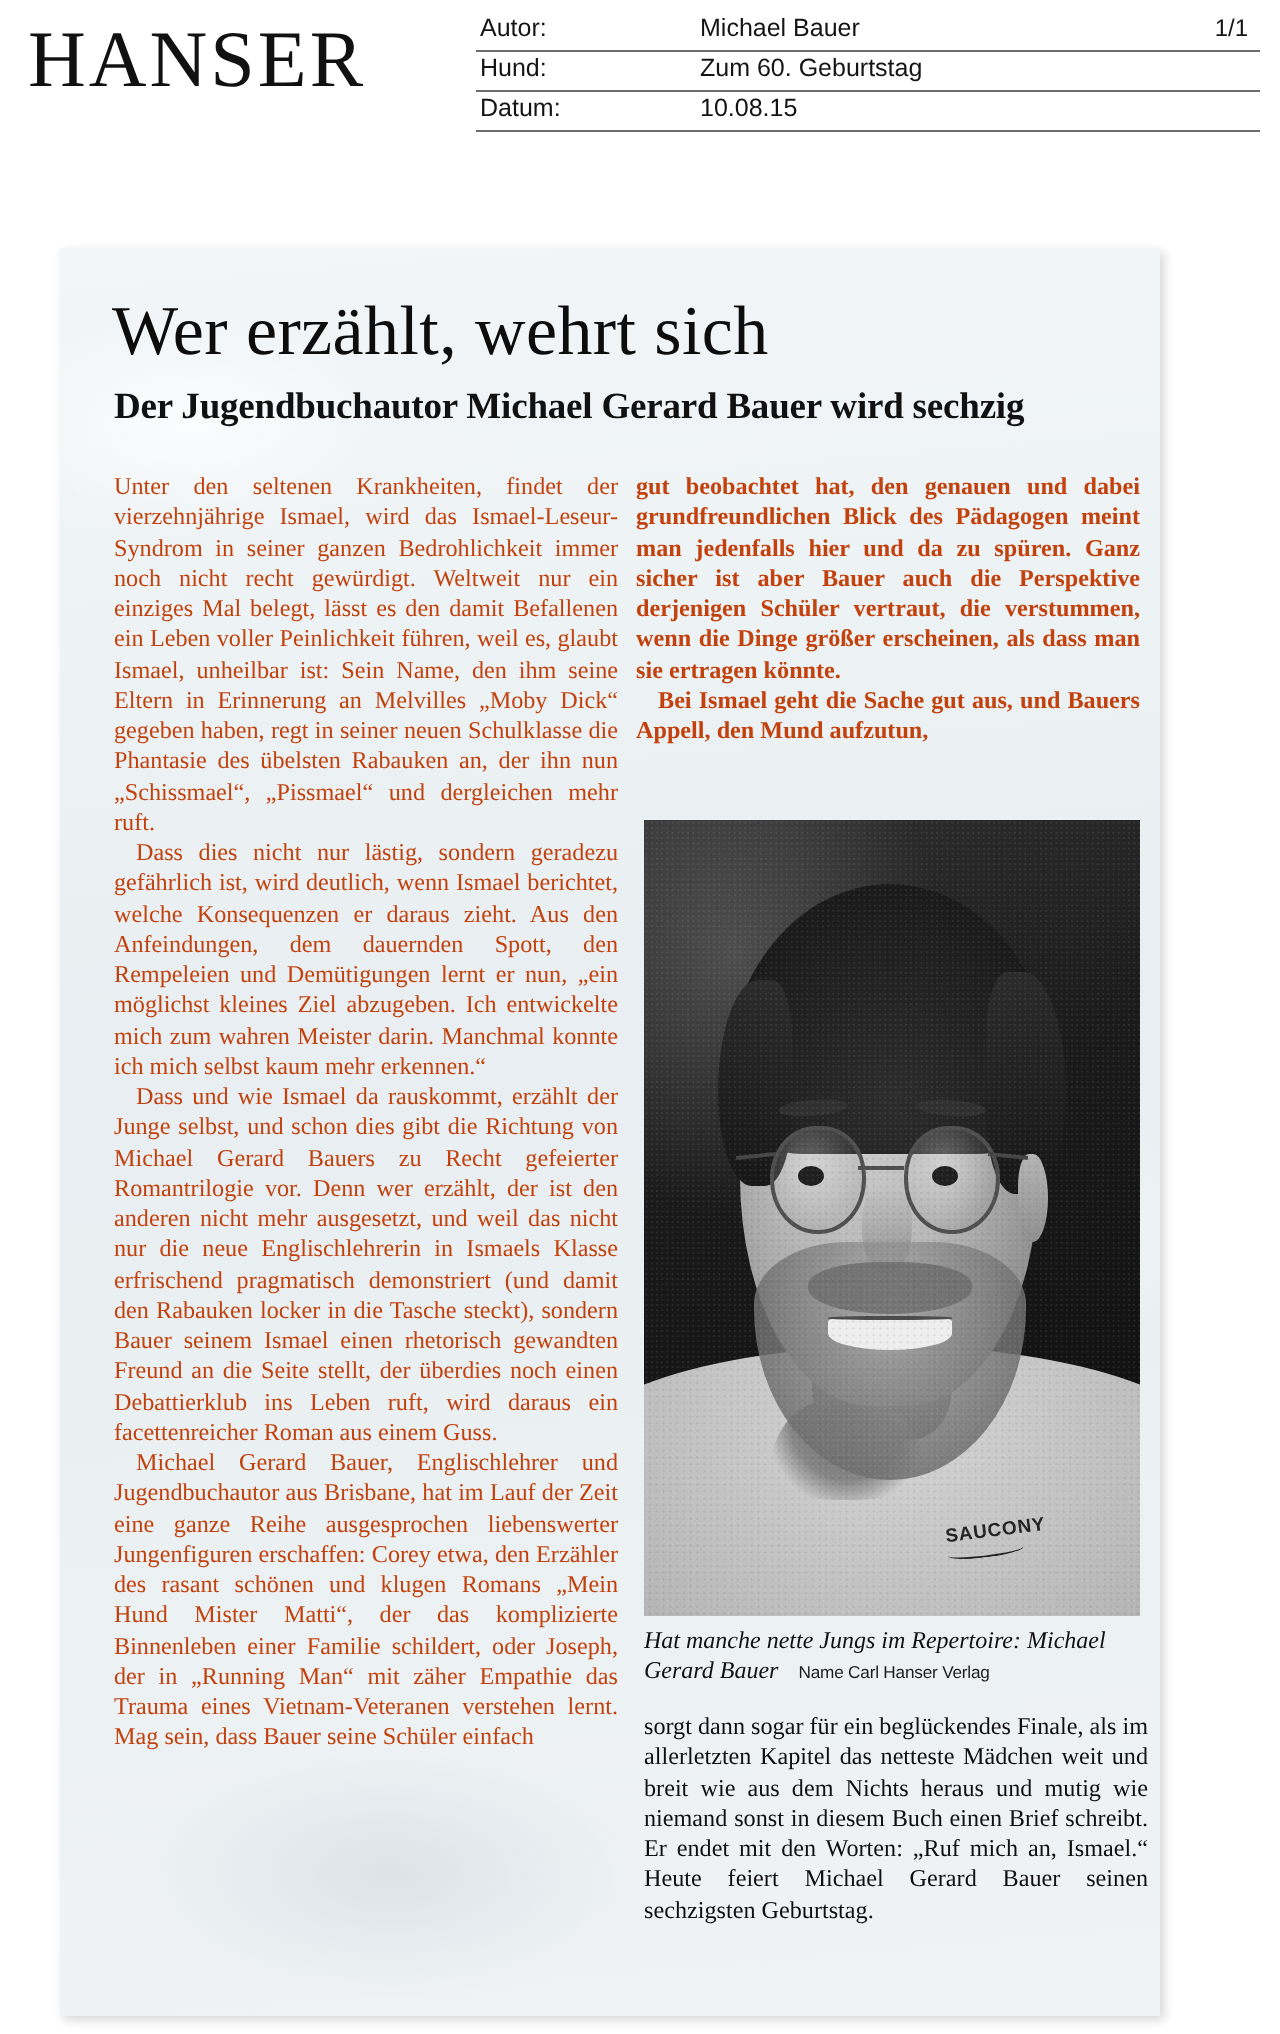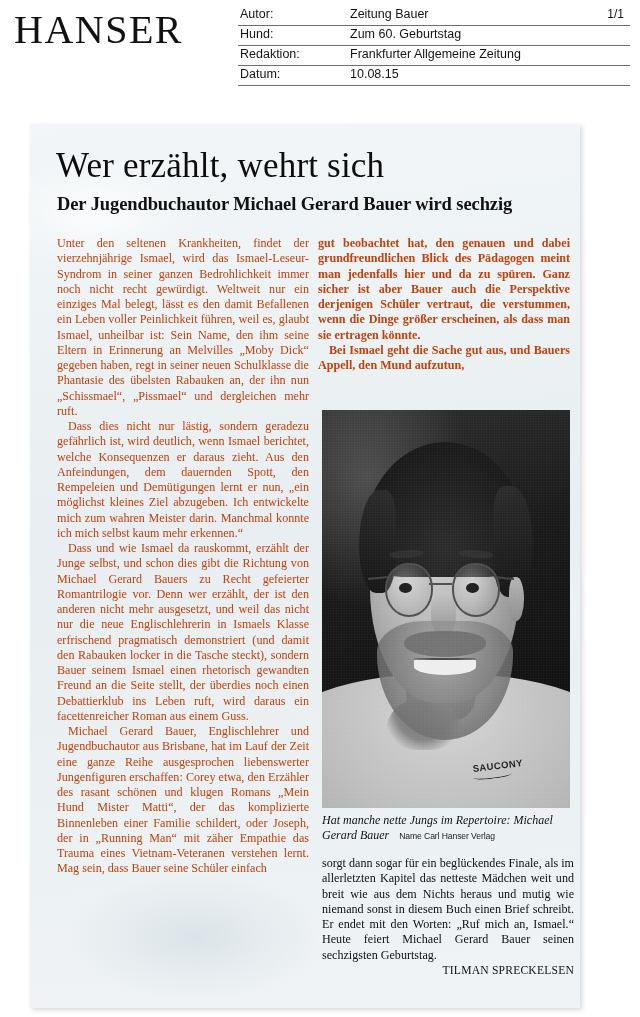--- a/index.html
+++ b/index.html
@@ -414,33 +414,29 @@
 <body>
 
 <div id="header-band">
 
   <div id="publisher-logo">HANSER</div>
 
   <div id="meta-table">
 
     <div class="meta-row">
       <span class="meta-label">Autor:</span>
-      <span class="meta-value">Zeitung Bauer</span>
+      <span class="meta-value">Michael Bauer</span>
       <span id="page-indicator">1/1</span>
     </div>
 
     <div class="meta-row">
       <span class="meta-label">Hund:</span>
       <span class="meta-value">Zum 60. Geburtstag</span>
     </div>
 
-    <div class="meta-row">
-      <span class="meta-label">Redaktion:</span>
-      <span class="meta-value">Frankfurter Allgemeine Zeitung</span>
-    </div>
 
     <div class="meta-row">
       <span class="meta-label">Datum:</span>
       <span class="meta-value">10.08.15</span>
     </div>
 
   </div>
 </div>
 
 <div id="clipping">
@@ -499,17 +495,16 @@
         <div id="ph-grain"></div>
       </div>
 
       <figcaption id="photo-caption">
         <span>Hat manche nette Jungs im Repertoire: Michael Gerard Bauer</span><span id="photo-credit">Name Carl Hanser Verlag</span>
       </figcaption>
     </figure>
 
     <div id="col-right-lower">
       <p>sorgt dann sogar für ein beglückendes Finale, als im allerletzten Kapitel das netteste Mädchen weit und breit wie aus dem Nichts heraus und mutig wie niemand sonst in diesem Buch einen Brief schreibt. Er endet mit den Worten: „Ruf mich an, Ismael.“ Heute feiert Michael Gerard Bauer seinen sechzigsten Geburtstag.</p>
-      <span id="byline">TILMAN SPRECKELSEN</span>
     </div>
 
   </div>
 </div>
 
 </body></html>

